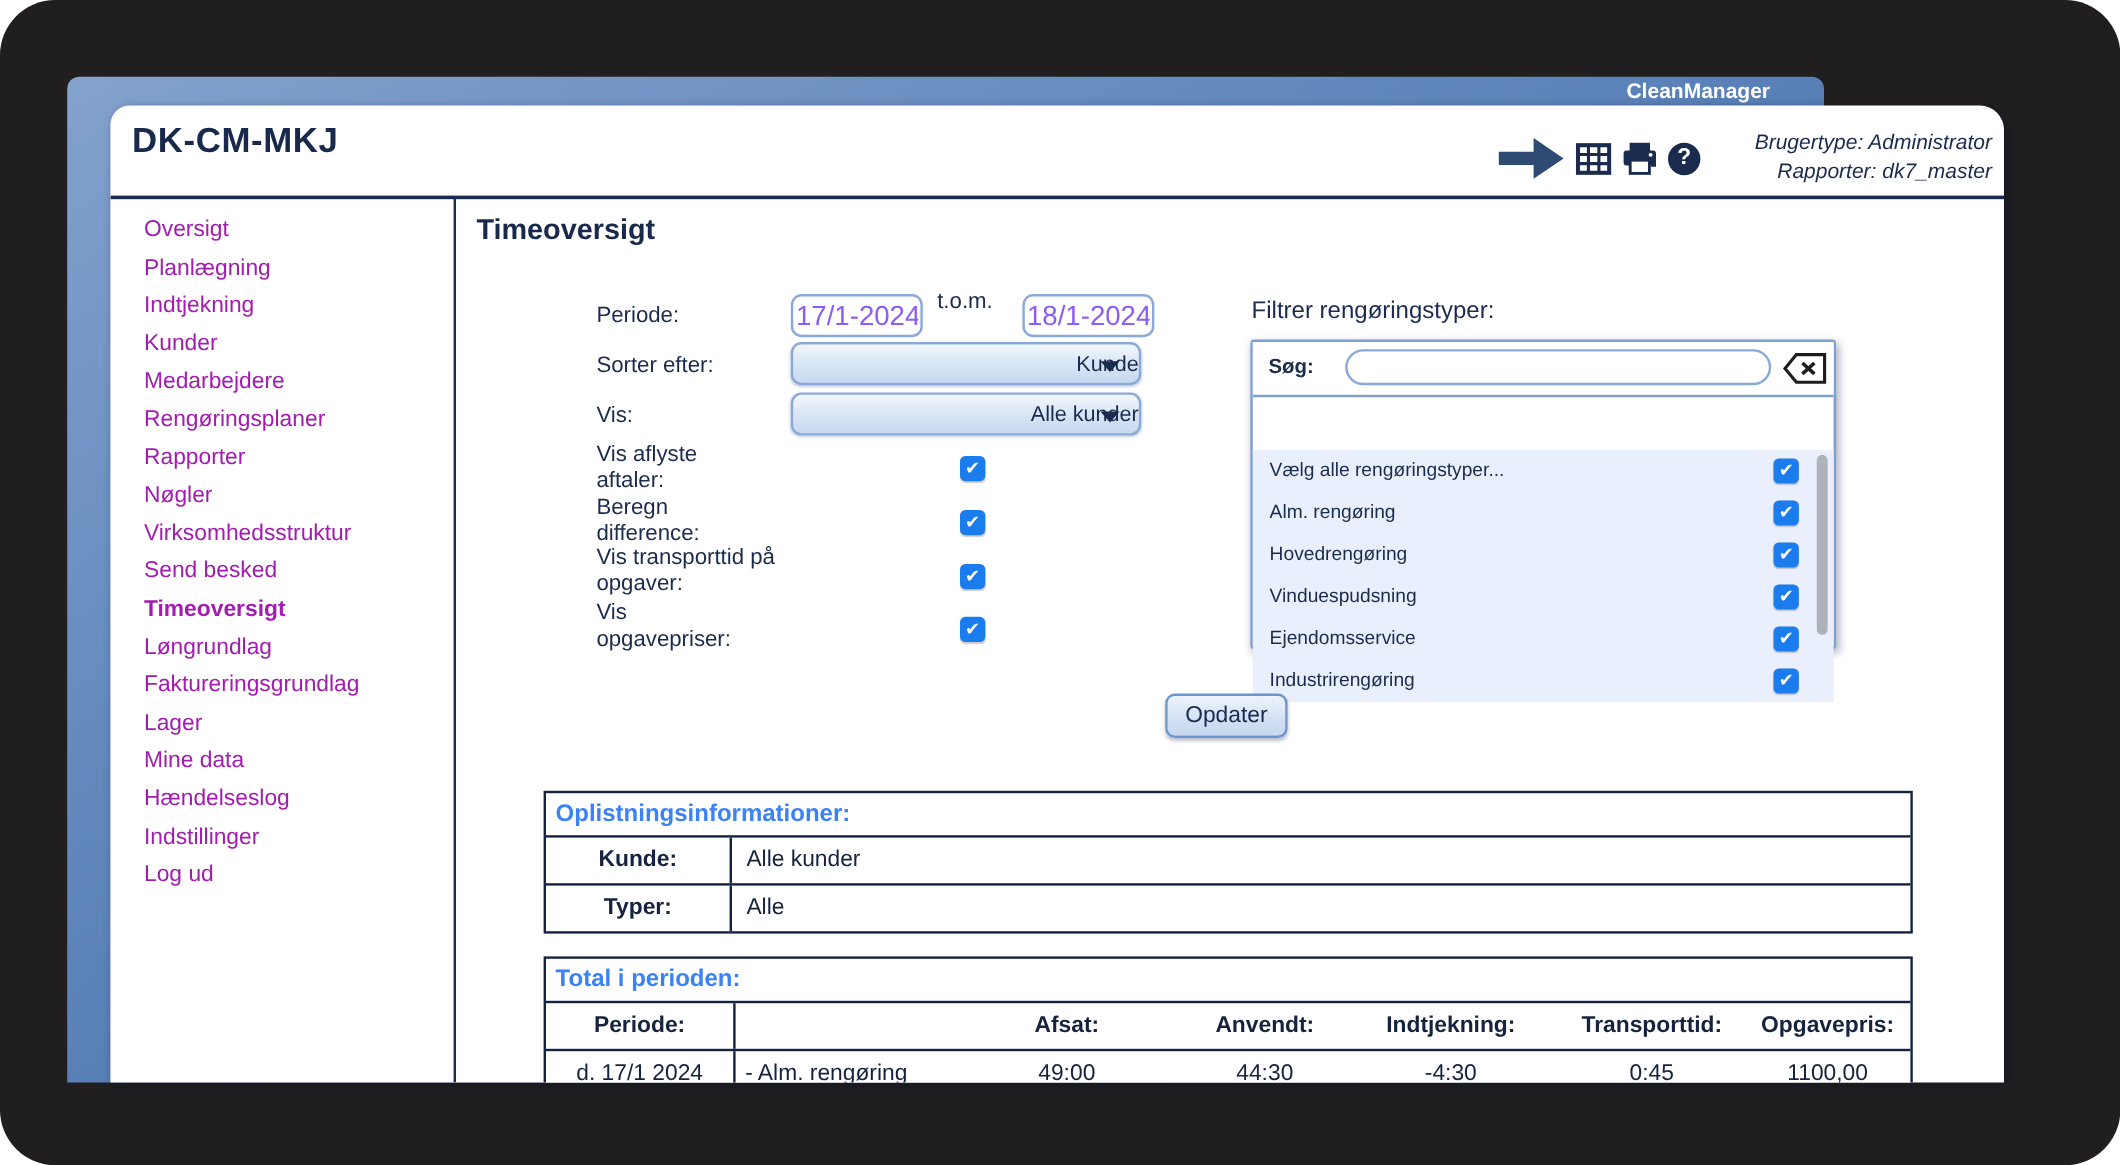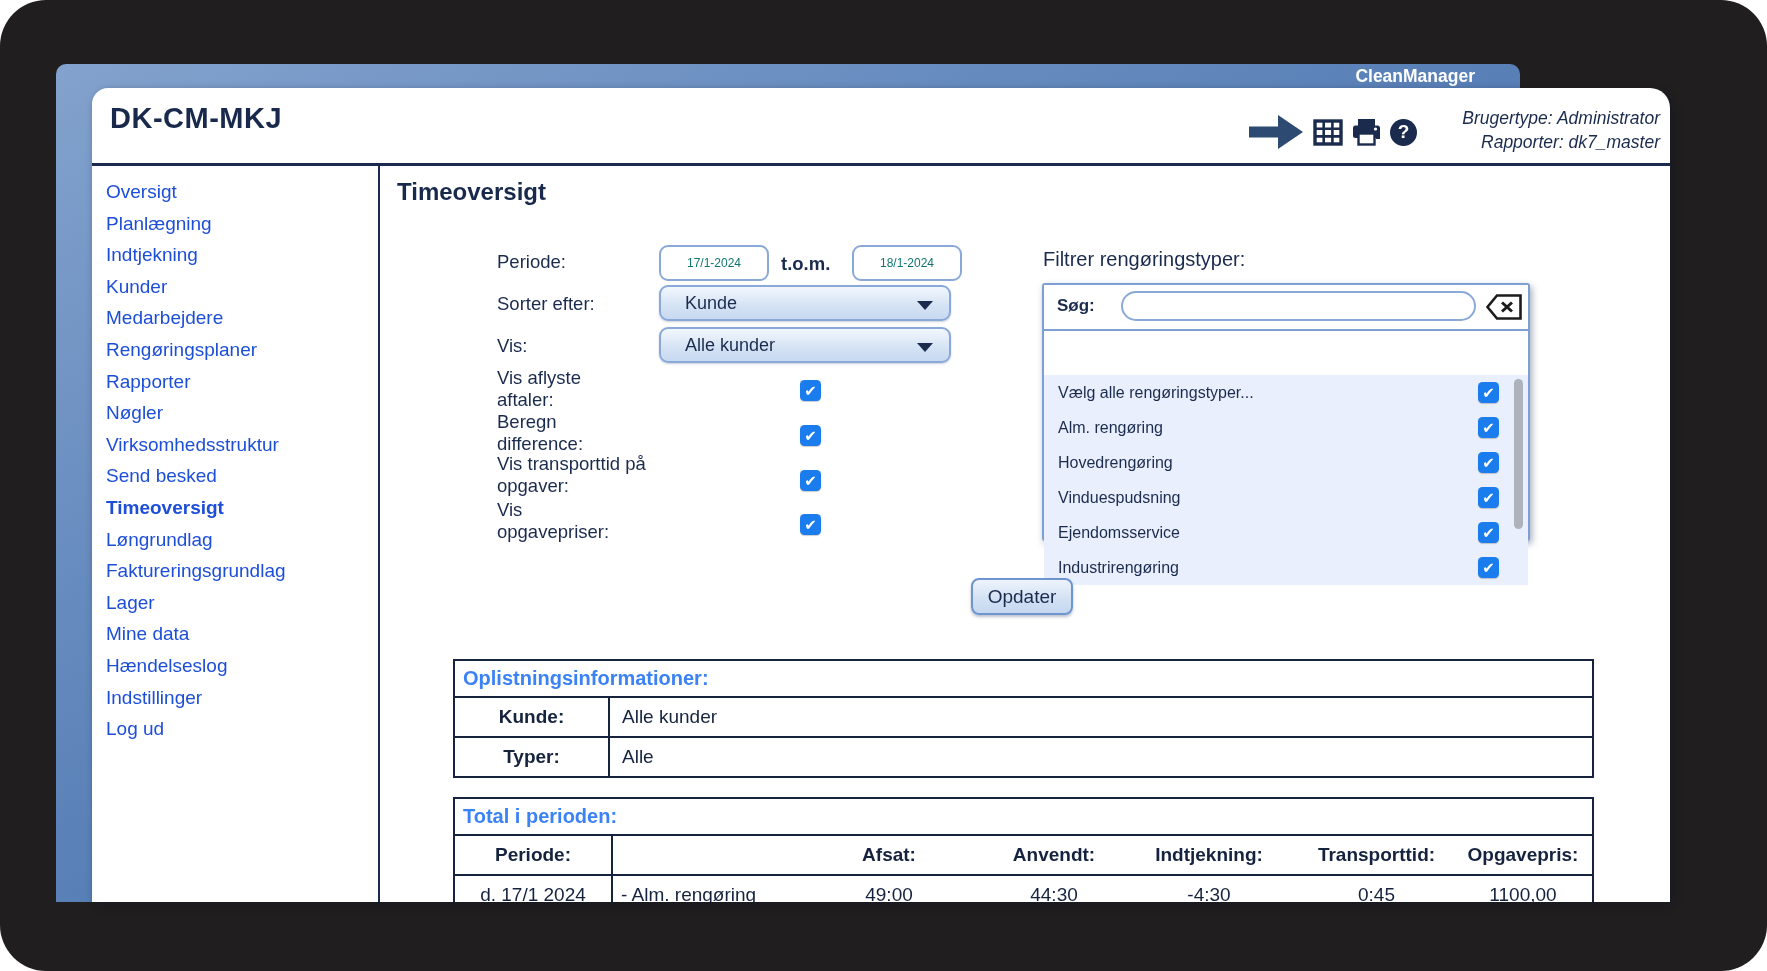--- a/index.html
+++ b/index.html
@@ -15,37 +15,37 @@
   .app-title{position:absolute;left:18px;top:14px;font-size:29px;font-weight:bold;color:#18294b;letter-spacing:.5px;}
   .header-rule{position:absolute;left:0;top:75px;width:100%;height:2.5px;background:#1b2b4e;}
   .icon-row{position:absolute;left:1156px;top:24px;display:flex;align-items:center;gap:8px;height:40px;}
   .icon-btn{display:flex;align-items:center;justify-content:center;cursor:pointer;}
   .help-circle{width:27px;height:27px;border-radius:50%;background:#1b2b4e;color:#fff;font-weight:bold;
     font-size:19px;display:flex;align-items:center;justify-content:center;}
   .user-info{position:absolute;right:10px;top:18px;text-align:right;font-style:italic;font-size:17.5px;
     color:#1b2b4e;line-height:24px;margin-left:28px;}
 
   .sidebar{position:absolute;left:0;top:88px;width:286px;}
-  .side-item{display:block;padding:5px 6px 5px 14px;font-size:19px;color:#1d4ed8;text-decoration:none;
+  .side-item{display:block;padding:5px 6px 5px 28px;font-size:19px;color:#a21caf;text-decoration:none;
     line-height:21.6px;cursor:pointer;}
   .side-item.active{font-weight:bold;}
   .v-divider{position:absolute;left:286px;top:77px;bottom:0;width:2px;background:#1b2b4e;}
 
   .main-title{position:absolute;left:305px;top:90px;font-size:24px;font-weight:bold;color:#18294b;}
 
   .flabel{position:absolute;left:405px;width:160px;font-size:18.5px;color:#1b2b4e;line-height:22px;}
   .date-input{position:absolute;top:157px;width:110px;height:36px;box-sizing:border-box;
-    border:2px solid #8aa9d8;border-radius:9px;background:#fff;font-size:12px;color:#0f766e;
+    border:2px solid #8aa9d8;border-radius:9px;background:#fff;font-size:23px;color:#8b5cf6;
     text-align:center;font-family:inherit;}
-  .tom{position:absolute;left:689px;top:165px;font-size:18.5px;color:#1b2b4e;font-weight:bold;}
+  .tom{position:absolute;left:689px;top:152px;font-size:18.5px;color:#1b2b4e;}
   .select{position:absolute;left:567px;width:292px;height:36px;box-sizing:border-box;
     border:2px solid #8aa9d8;border-radius:9px;
     background:linear-gradient(#f2f7fd,#d4e2f4 60%,#c8d9f0);
-    display:flex;align-items:center;padding-left:24px;font-size:18px;color:#1b2b4e;cursor:pointer;
-    box-shadow:0 1px 2px rgba(40,60,100,.25);}
+    display:flex;align-items:center;padding-left:14px;font-size:18px;color:#1b2b4e;cursor:pointer;
+    box-shadow:0 1px 2px rgba(40,60,100,.25);justify-content:flex-end;}
   .select .caret{position:absolute;right:16px;top:14px;width:0;height:0;
     border-left:8px solid transparent;border-right:8px solid transparent;border-top:9px solid #1b2b4e;}
   .cb{position:absolute;left:708px;width:21px;height:21px;border-radius:4.5px;background:#1a7ced;cursor:pointer;
     display:flex;align-items:center;justify-content:center;box-shadow:0 1px 1px rgba(0,0,0,.2);}
   .cb::after{content:"✔";color:#fff;font-size:15px;font-weight:bold;line-height:1;}
 
   .filter-title{position:absolute;left:951px;top:160px;font-size:20px;color:#1b2b4e;}
   .filter-box{position:absolute;left:950px;top:195px;width:488px;height:258px;box-sizing:border-box;
     border:2px solid #7d9fd2;background:#fff;border-radius:3px;box-shadow:2px 3px 7px rgba(30,50,90,.4);}
   .soeg-row{position:relative;height:44px;border-bottom:2px solid #7d9fd2;background:#fff;}

